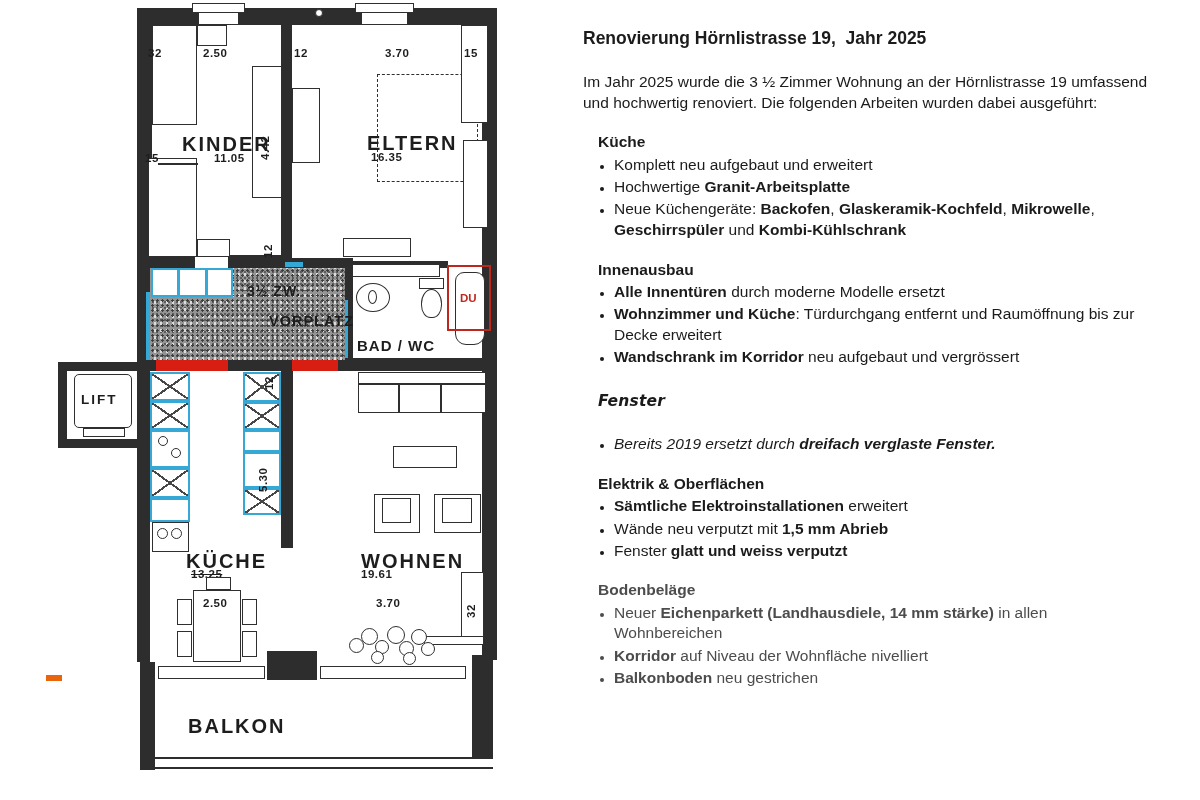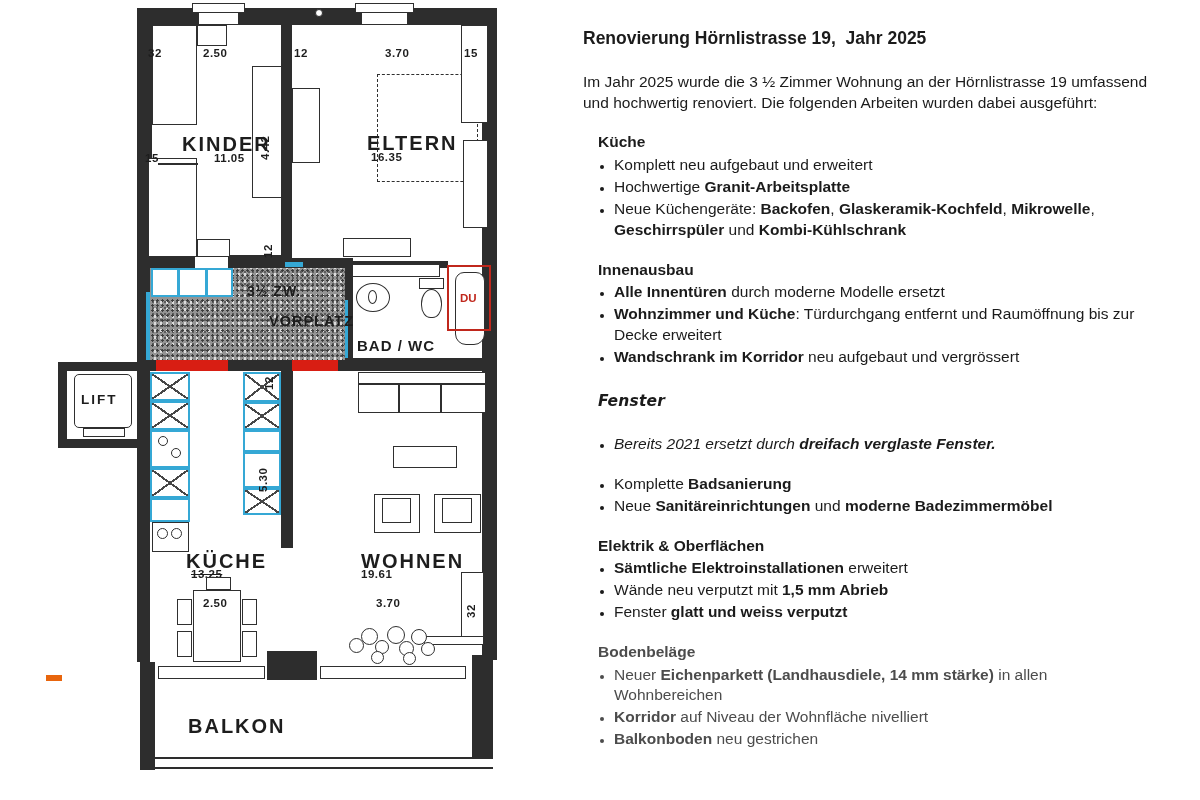--- a/index.html
+++ b/index.html
@@ -212,28 +212,24 @@
         <div class="sec-heading">Innenausbau</div>
         <ul>
           <li><span class="b">Alle Innentüren</span><span> durch moderne Modelle ersetzt</span></li>
           <li><span class="b">Wohnzimmer und Küche</span><span>: Türdurchgang entfernt und Raumöffnung bis zur Decke erweitert</span></li>
           <li><span class="b">Wandschrank im Korridor</span><span> neu aufgebaut und vergrössert</span></li>
         </ul>
       </div>
       <div class="doc-section spaced alt-head">
         <div class="sec-heading">Fenster</div>
         <ul>
-          <li><span>Bereits 2021 ersetzt durch </span><span class="b">dreifach verglaste Fenster.</span></li>
-        </ul>
-      </div>
-      <div class="doc-section">
-        <ul>
-          <li><span>Komplette </span><span class="b">Badsanierung</span></li>
-          <li><span>Neue </span><span class="b">Sanitäreinrichtungen</span><span> und </span><span class="b">moderne Badezimmermöbel</span></li>
-        </ul>
+          <li><span>Bereits 2019 ersetzt durch </span><span class="b">dreifach verglaste Fenster.</span></li>
+        </ul>
+      </div>
+      <div class="doc-section">
       </div>
       <div class="doc-section">
         <div class="sec-heading">Elektrik &amp; Oberflächen</div>
         <ul>
           <li><span class="b">Sämtliche Elektroinstallationen</span><span> erweitert</span></li>
           <li><span>Wände neu verputzt mit </span><span class="b">1,5 mm Abrieb</span></li>
           <li><span>Fenster </span><span class="b">glatt und weiss verputzt</span></li>
         </ul>
       </div>
       <div class="doc-section muted">

